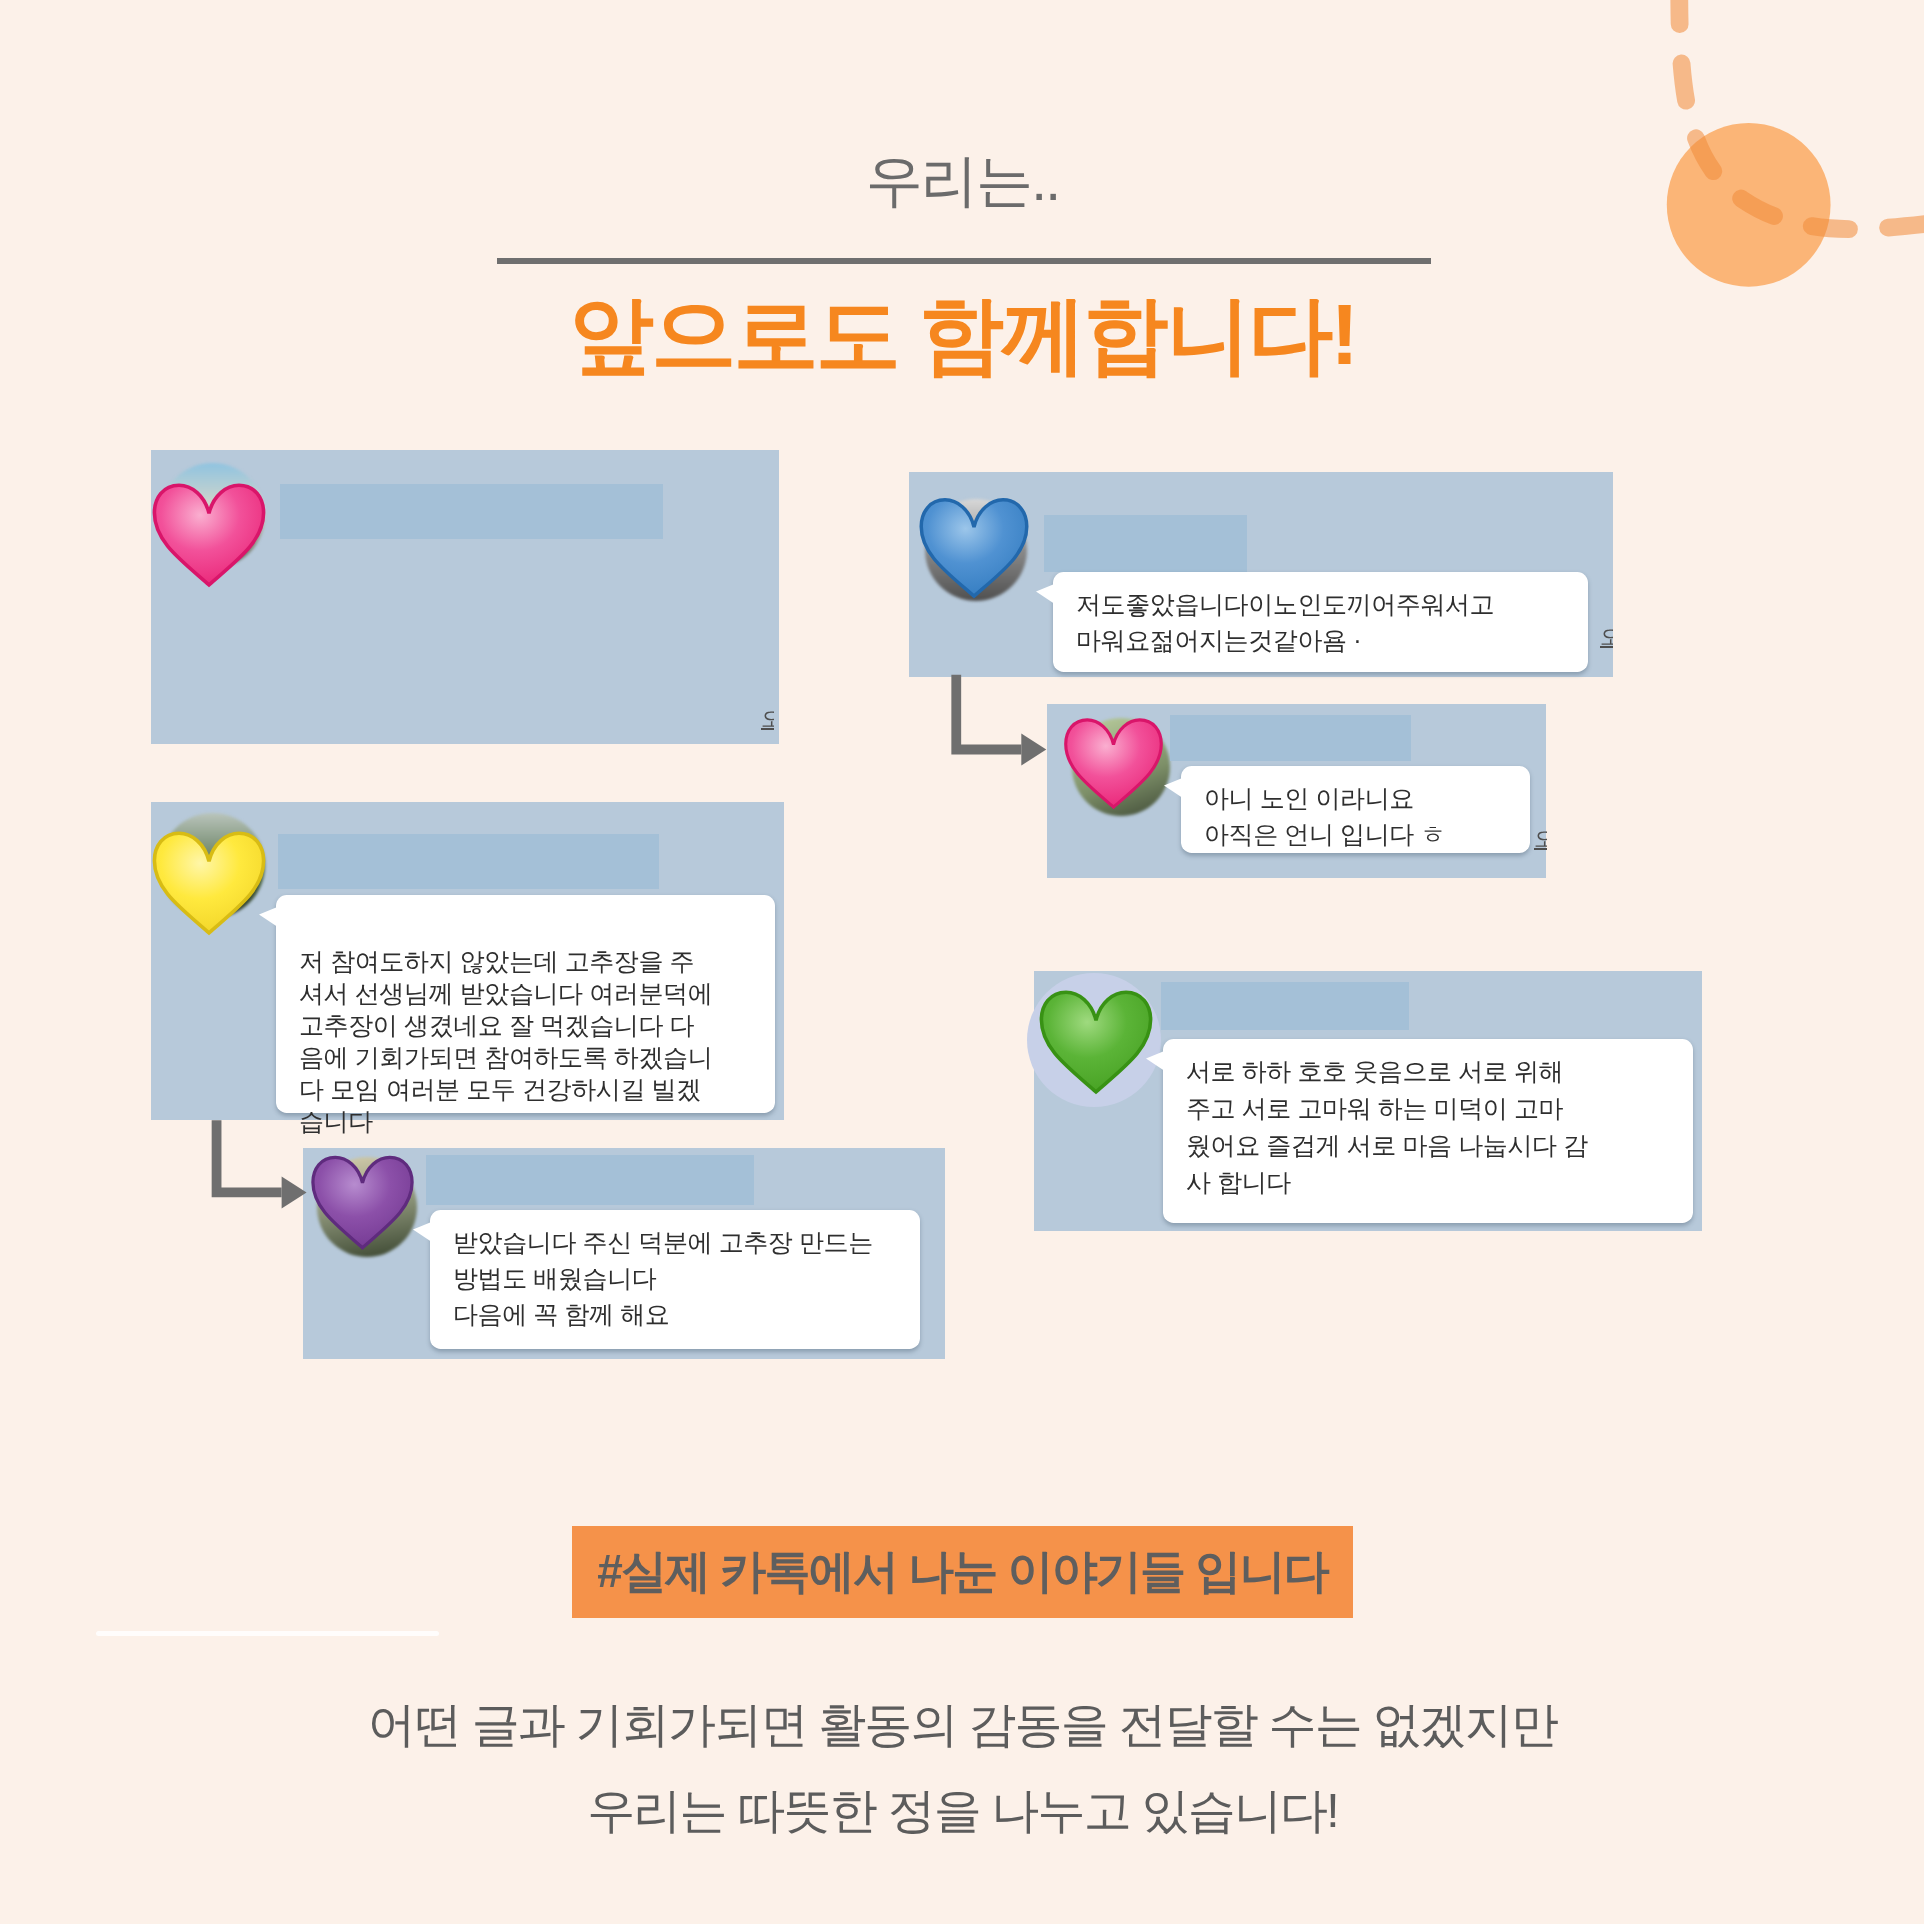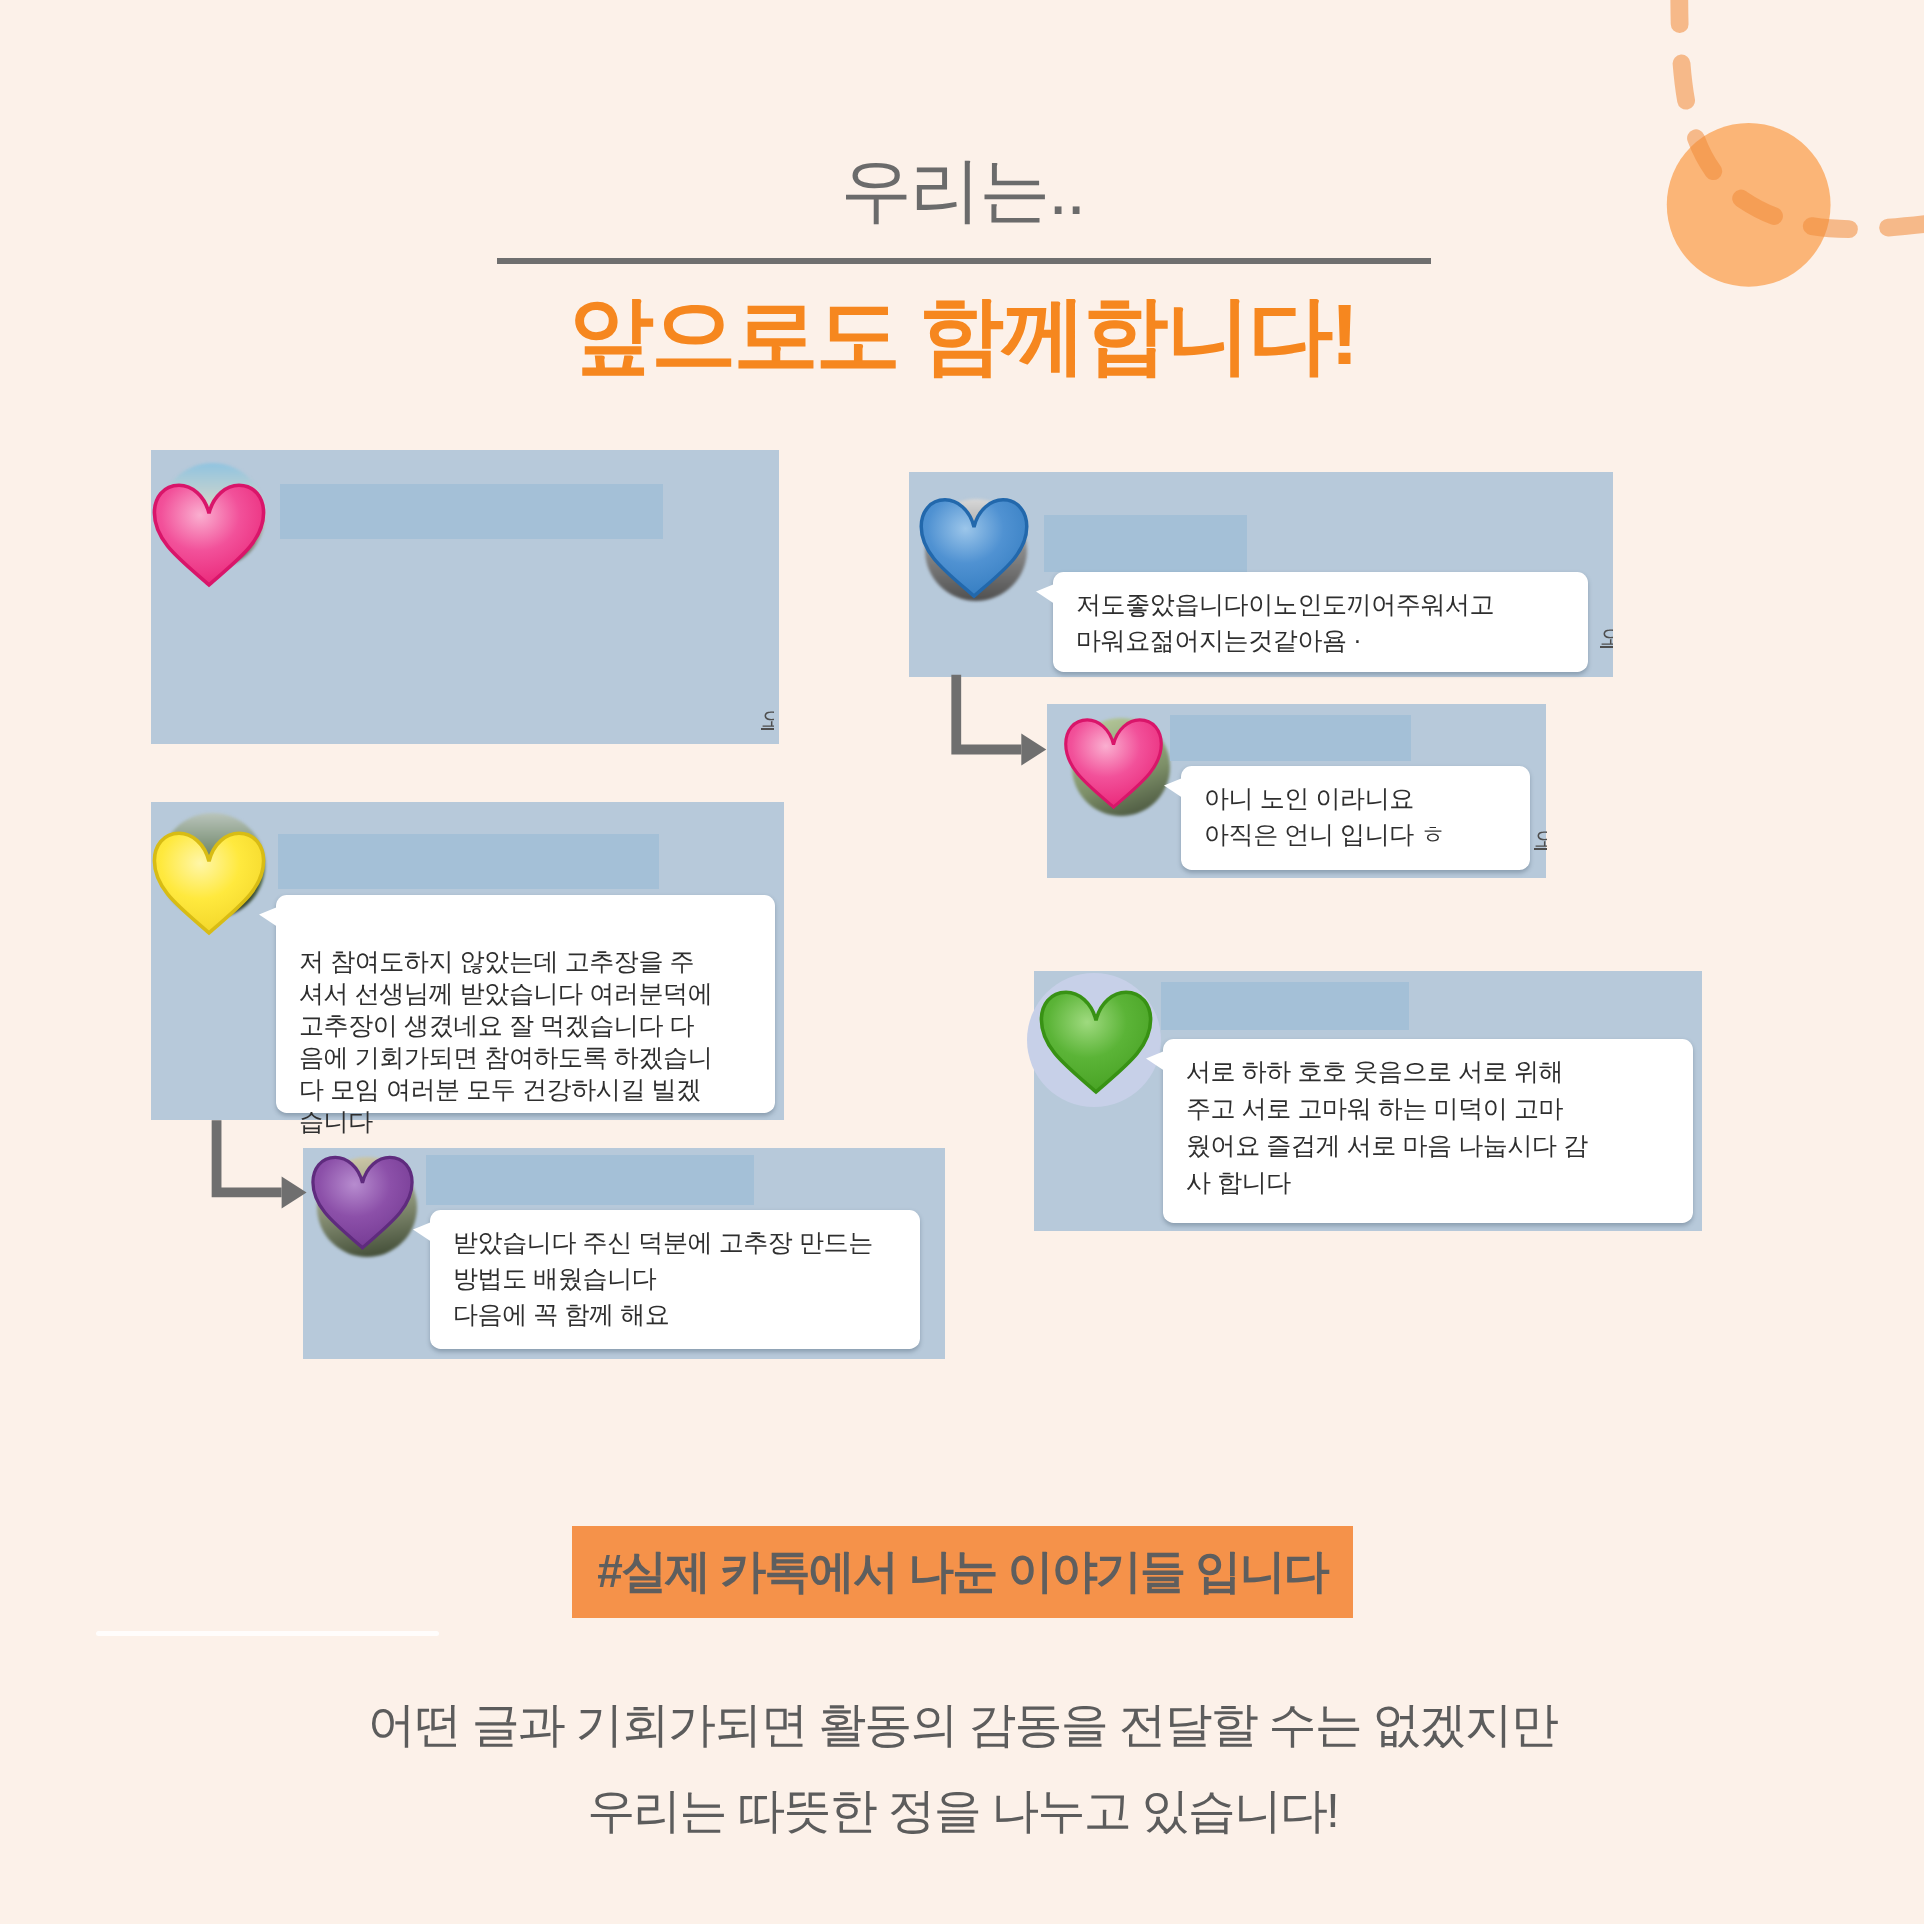--- a/index.html
+++ b/index.html
@@ -8,21 +8,21 @@
     --hashtag-bg:#F5924A; --hashtag-text:#5E5E5E; --footer-text:#5C5C5C;
     --arrow:#6F6F6F; --deco-circle:#FBB577; --deco-dash:#F08B3A; --time-frag:#4E4E4E;
   }
   *{box-sizing:border-box;}
   html,body{margin:0;padding:0;}
   body{background:var(--bg);font-family:"Liberation Sans",sans-serif;}
   .canvas{position:relative;width:1925px;height:1925px;background:var(--bg);overflow:hidden;}
 
   
   .eyebrow{position:absolute;left:0;top:143px;width:1925px;text-align:center;
-    font-size:71px;font-weight:500;color:var(--title-gray);letter-spacing:-1.8px;}
+    font-size:57px;font-weight:500;color:var(--title-gray);letter-spacing:-1.8px;}
   .title-underline{position:absolute;left:497px;top:258px;width:934px;height:6.2px;background:var(--underline);}
   .main-title{position:absolute;left:0;top:278px;width:1925px;text-align:center;
     font-size:85px;font-weight:800;color:var(--accent);letter-spacing:-2.7px;}
 
   
   .deco{position:absolute;left:1568px;top:0;width:356px;height:374px;}
 
   
   .chat{position:absolute;background:var(--chat-bg);}
   .profile{position:absolute;border-radius:50%;}
@@ -126,21 +126,21 @@
       <span>오</span>
     </div>
   </div>
 
   <div class="chat" style="left:1047px;top:704px;width:499px;height:174px;">
     <div class="profile p3" style="left:25px;top:14.3px;width:98px;height:98px;"></div>
     <svg class="heart" style="left:14.3px;top:7.1px;width:105px;height:105px;" viewBox="0 0 100 100">
       <path d="M50 32 C46.5 17 35.5 8.5 25 8.5 C12 8.5 4.5 19 4.5 31.5 C4.5 55 26 70.5 50 91.5 C74 70.5 95.5 55 95.5 31.5 C95.5 19 88 8.5 75 8.5 C64.5 8.5 53.5 17 50 32 Z" fill="url(#g-pink)" stroke-width="3" stroke="#D9156A"></path>
     </svg>
     <div class="name" style="left:123px;top:10.7px;width:241px;height:46px;"></div>
-    <div class="bubble" style="left:134px;top:62px;width:349px;height:104px;">
+    <div class="bubble" style="left:134px;top:62px;width:349px;height:87px;">
       <div class="msg">아니  노인 이라니요
 아직은  언니 입니다  ㅎ</div>
     </div>
     <div class="time-clip" style="left:487px;top:120px;">
       <span>오</span>
     </div>
   </div>
 
   <div class="chat" style="left:151px;top:802px;width:633px;height:318px;">
     <div class="profile p4" style="left:9px;top:10.7px;width:105px;height:105px;"></div>

